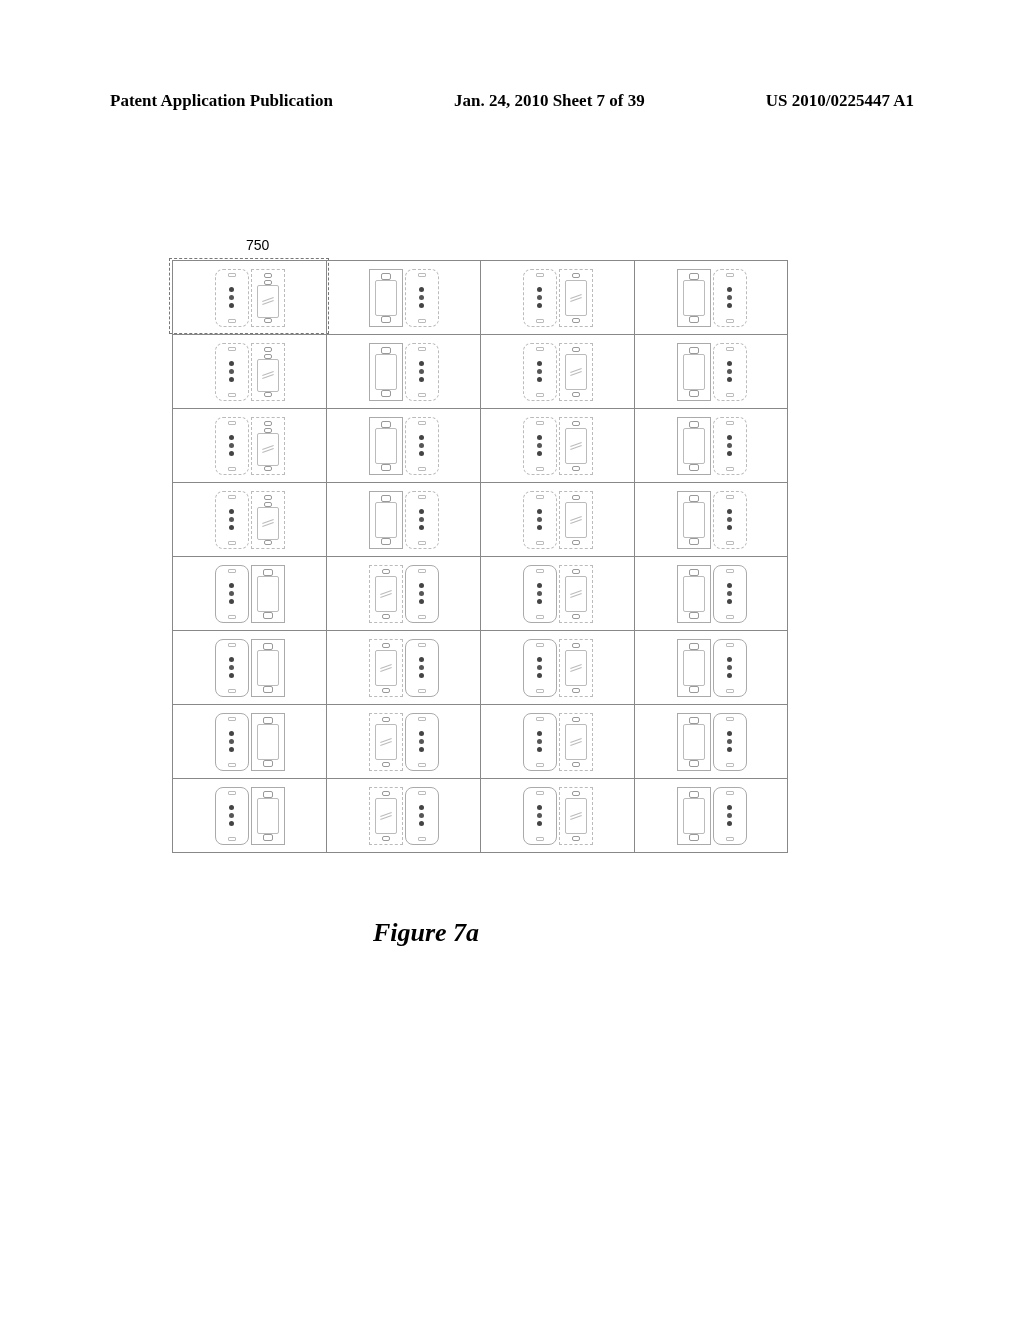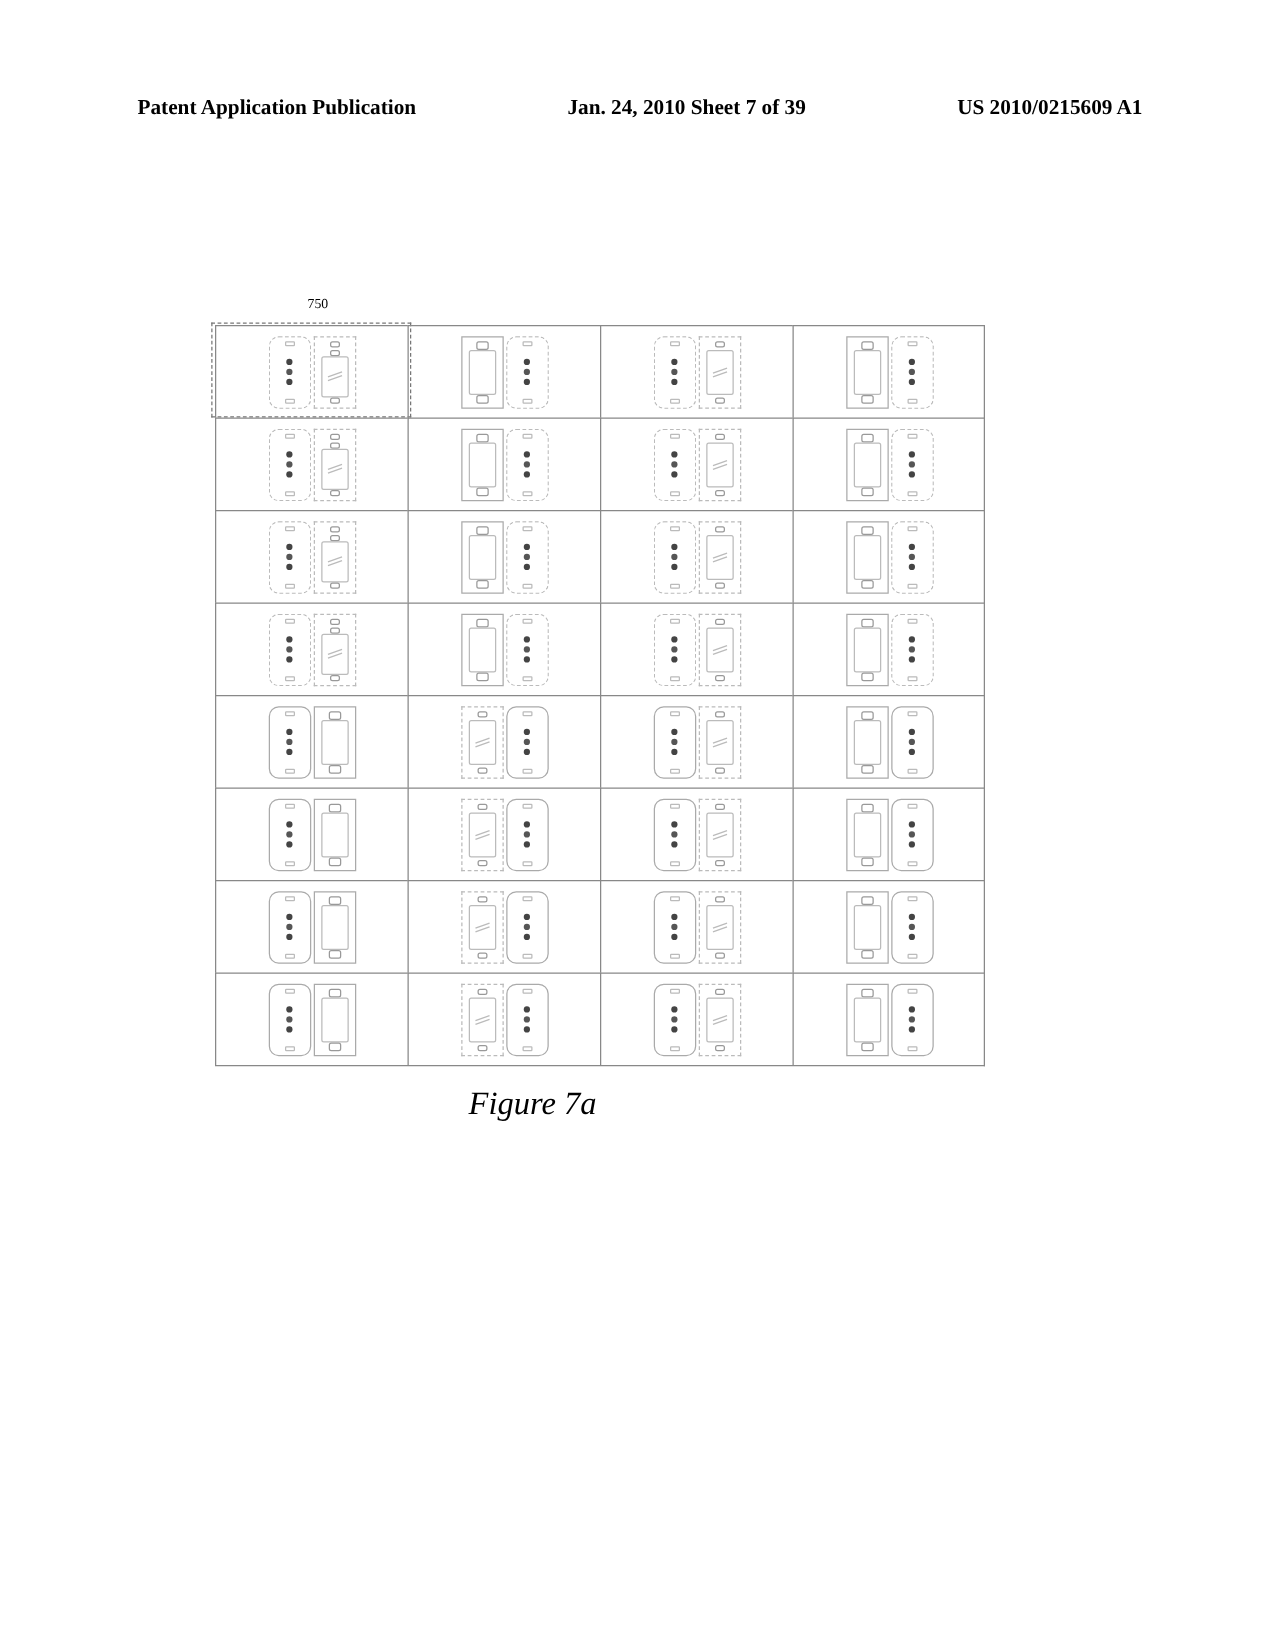--- a/index.html
+++ b/index.html
@@ -6,43 +6,43 @@
   body {
     width: 1024px;
     height: 1320px;
     background: #ffffff;
     font-family: "Times New Roman", Times, serif;
     position: relative;
     color: #000;
   }
   .header {
     position: absolute;
-    top: 76px;
+    top: 91px;
     left: 110px;
     right: 110px;
     display: flex;
     justify-content: space-between;
     font-size: 17px;
     font-weight: bold;
     text-align: right;
   }
 
   .figure-wrap {
     position: absolute;
     top: 260px;
     left: 172px;
     width: 620px;
   }
 
   .callout-label {
     position: absolute;
     top: -23px;
     left: 74px;
-    font-size: 11px;
-    font-family: Liberation Serif, serif;
+    font-size: 14px;
+    font-family: Liberation Sans, sans-serif;
   }
   .callout-box {
     position: absolute;
     top: -2px;
     left: -3px;
     width: 160px;
     height: 76px;
     border: 1px dashed #777;
     pointer-events: none;
   }
@@ -135,45 +135,46 @@
   .inner-body.angled::after {
     content:"";
     width: 12px;
     height: 0;
     border-top: 1px solid #bbb;
     transform: rotate(-20deg);
   }
 
   .figure-caption {
     position: absolute;
-    top: 868px;
+    top: 918px;
     left: 0;
     width: 852px;
     text-align: center;
     font-size: 26px;
     font-style: italic;
     font-family: "Times New Roman", serif;
+    font-weight: bold;
   }
 
   
   .tick-top, .tick-bot {
     width: 8px;
     height: 4px;
     border: 1px solid #bbb;
     border-radius: 1px;
     background: #fff;
   }
 </style>
 </head>
 <body>
 
 <div class="header">
   <span>Patent Application Publication</span>
   <span>Jan. 24, 2010  Sheet 7 of 39</span>
-  <span>US 2010/0215609 A1</span>
+  <span>US 2010/0225447 A1</span>
 </div>
 
 <div class="figure-wrap">
   <div class="callout-label">750</div>
   <div class="callout-box"></div>
 
   <div class="grid">
 
     <div class="cell">
       <div class="comp dashed rounded">

